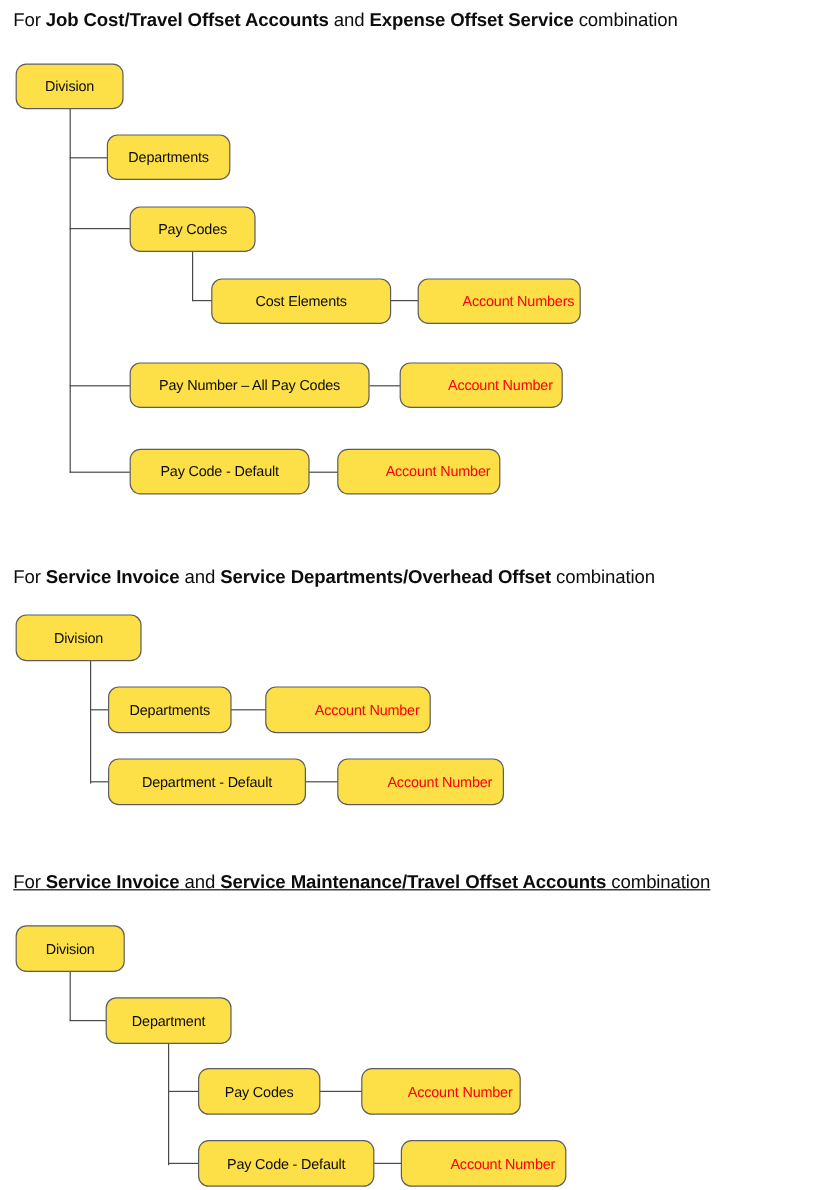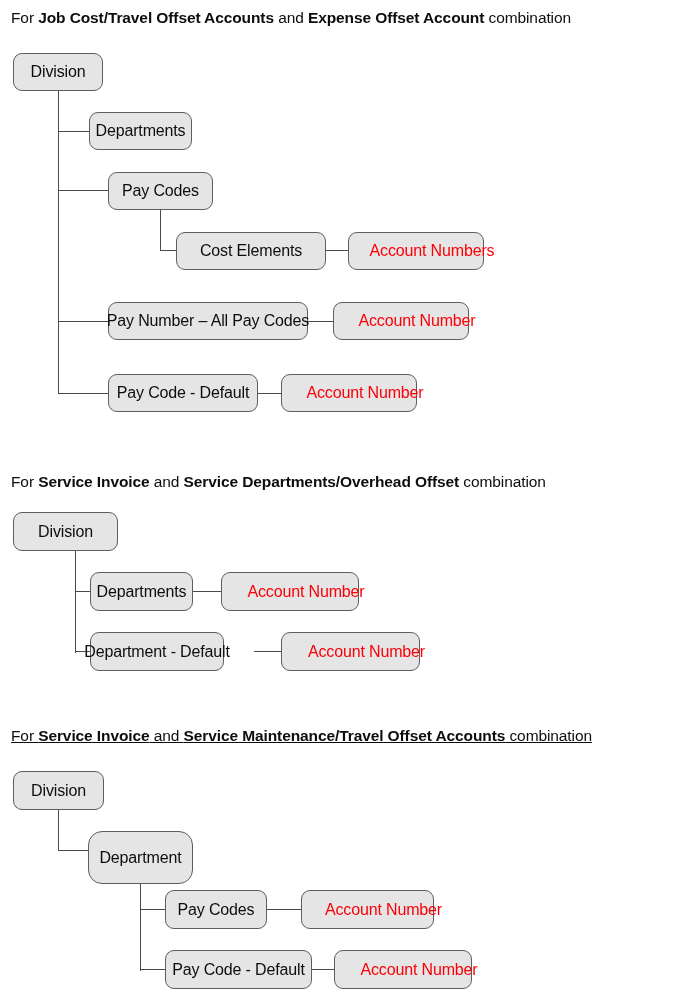--- a/index.html
+++ b/index.html
@@ -24,25 +24,25 @@
     white-space: nowrap;
     letter-spacing: -0.1px;
   }
   .heading b { font-weight: bold; text-align: center; }
 
   .node {
     position: absolute;
     box-sizing: border-box;
     border: 1.2px solid #5e5e5e;
     border-radius: 9px;
-    background: #e5e5e5;
+    background: #fde047;
     display: flex;
     align-items: center;
     justify-content: center;
-    font-size: 16px;
+    font-size: 12px;
     line-height: 1;
     color: #0d0d0d;
     white-space: nowrap;
     z-index: 2;
     letter-spacing: -0.15px;
   }
   .node.accent { color: #fb0007; padding-left: 32px; }
 
   .conn {
     position: absolute;
@@ -52,21 +52,21 @@
   .conn.v { width: 1.4px; }
   .conn.h { height: 1.4px; }
 
   .section { position: absolute; left: 0; top: 0; width: 691px; }
 </style>
 </head>
 <body>
 
 <div class="section">
 
-  <div class="heading" style="left:11px; top:8px;"><span>For </span><b>Job Cost/Travel Offset Accounts</b><span> and </span><b>Expense Offset Account</b><span> combination</span></div>
+  <div class="heading" style="left:11px; top:8px;"><span>For </span><b>Job Cost/Travel Offset Accounts</b><span> and </span><b>Expense Offset Service</b><span> combination</span></div>
 
   <div class="conn v" style="left:58px; top:90px; height:304px;"></div>
 
   <div class="conn h" style="left:58px; top:131px; width:32px;"></div>
 
   <div class="conn h" style="left:58px; top:190px; width:51px;"></div>
 
   <div class="conn h" style="left:58px; top:321px; width:51px;"></div>
 
   <div class="conn h" style="left:58px; top:393px; width:51px;"></div>
@@ -110,42 +110,42 @@
 
   <div class="conn h" style="left:192px; top:591px; width:30px;"></div>
   <div class="conn h" style="left:254px; top:651px; width:28px;"></div>
 
   <div class="node" style="left:13px; top:512px; width:105px; height:39px;">Division</div>
 
   <div class="node" style="left:90px; top:572px; width:103px; height:39px;">Departments</div>
 
   <div class="node accent" style="left:221px; top:572px; width:138px; height:39px;">Account Number</div>
 
-  <div class="node" style="left:90px; top:632px; width:134px; height:39px;">Department - Default</div>
+  <div class="node" style="left:90px; top:632px; width:165px; height:39px;">Department - Default</div>
 
   <div class="node accent" style="left:281px; top:632px; width:139px; height:39px;">Account Number</div>
 </div>
 
 <div class="section">
 
   <div class="heading" style="left:11px; top:726px;text-decoration:underline;"><span>For </span><b>Service Invoice</b><span> and </span><b>Service Maintenance/Travel Offset Accounts</b><span> combination</span></div>
 
   <div class="conn v" style="left:58px; top:809px; height:42px;"></div>
   <div class="conn h" style="left:58px; top:850px; width:33px;"></div>
 
   <div class="conn v" style="left:140px; top:869px; height:102px;"></div>
   <div class="conn h" style="left:140px; top:909px; width:26px;"></div>
   <div class="conn h" style="left:140px; top:969px; width:26px;"></div>
 
   <div class="conn h" style="left:266px; top:909px; width:36px;"></div>
   <div class="conn h" style="left:311px; top:969px; width:24px;"></div>
 
   <div class="node" style="left:13px; top:771px; width:91px; height:39px;">Division</div>
 
-  <div class="node" style="left:88px; top:831px; width:105px; height:53px;border-radius:14px;">Department</div>
+  <div class="node" style="left:88px; top:831px; width:105px; height:39px;">Department</div>
 
   <div class="node" style="left:165px; top:890px; width:102px; height:39px;">Pay Codes</div>
 
   <div class="node accent" style="left:301px; top:890px; width:133px; height:39px;">Account Number</div>
 
   <div class="node" style="left:165px; top:950px; width:147px; height:39px;">Pay Code - Default</div>
 
   <div class="node accent" style="left:334px; top:950px; width:138px; height:39px;">Account Number</div>
 </div>
 

